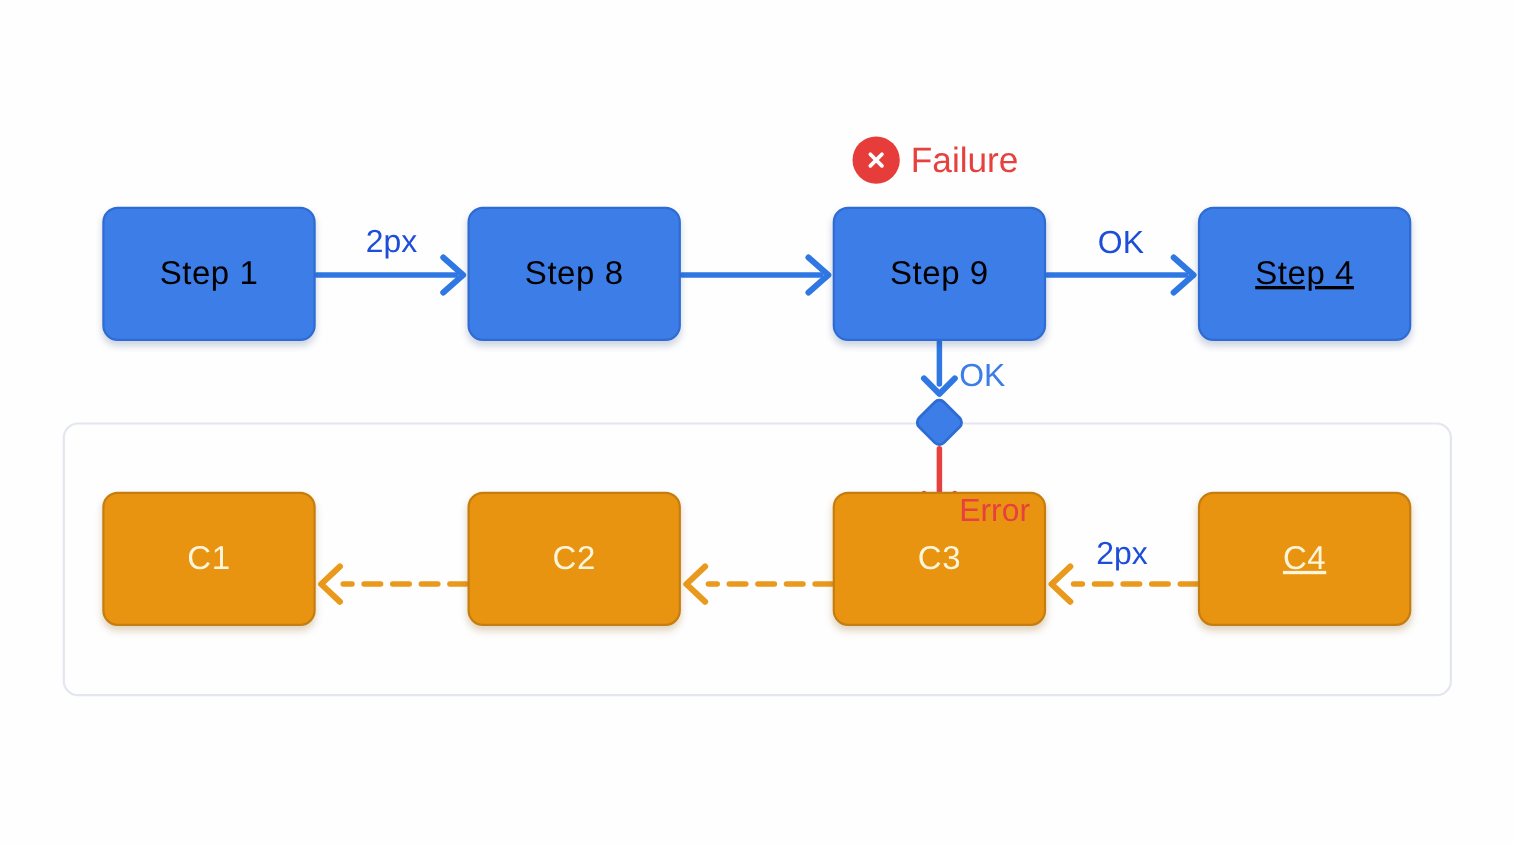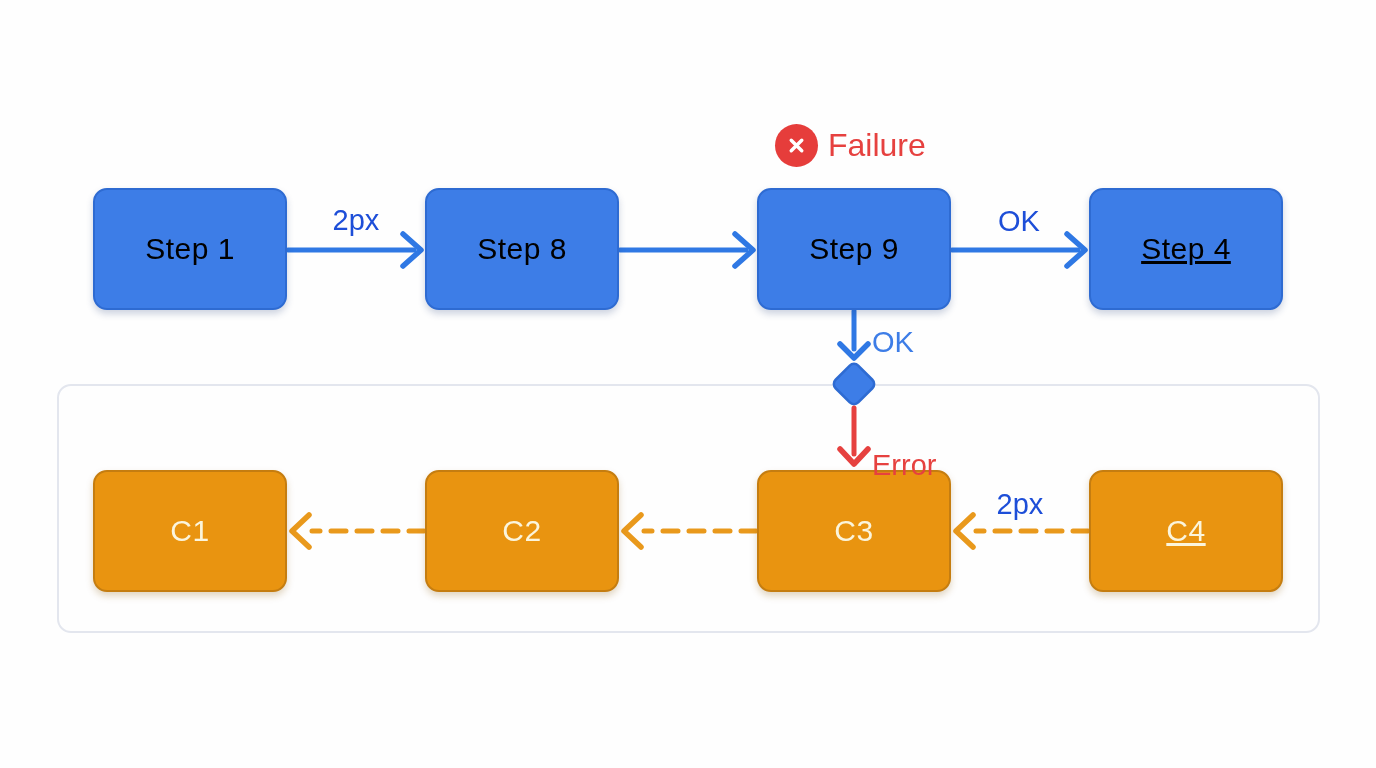--- a/index.html
+++ b/index.html
@@ -30,21 +30,21 @@
     color: #000000;
     box-shadow: 0 4px 7px rgba(30, 60, 120, 0.22);
   }
   .node.orange {
     background: #e99410;
     border: 2.5px solid #c57d10;
     color: #fbf5dc;
     box-shadow: 0 4px 7px rgba(140, 90, 10, 0.25);
   }
   .row-top .node  { top: 188px; }
-  .row-bot .node  { top: 470px; justify-content: center; }
+  .row-bot .node  { top: 447px; justify-content: center; }
   .pos-1 { left: 93px; }
   .pos-2 { left: 425px; }
   .pos-3 { left: 757px; }
   .pos-4 { left: 1089px; text-decoration: underline; }
 
   
   .comp-box {
     position: absolute;
     left: 57px;
     top: 384px;

